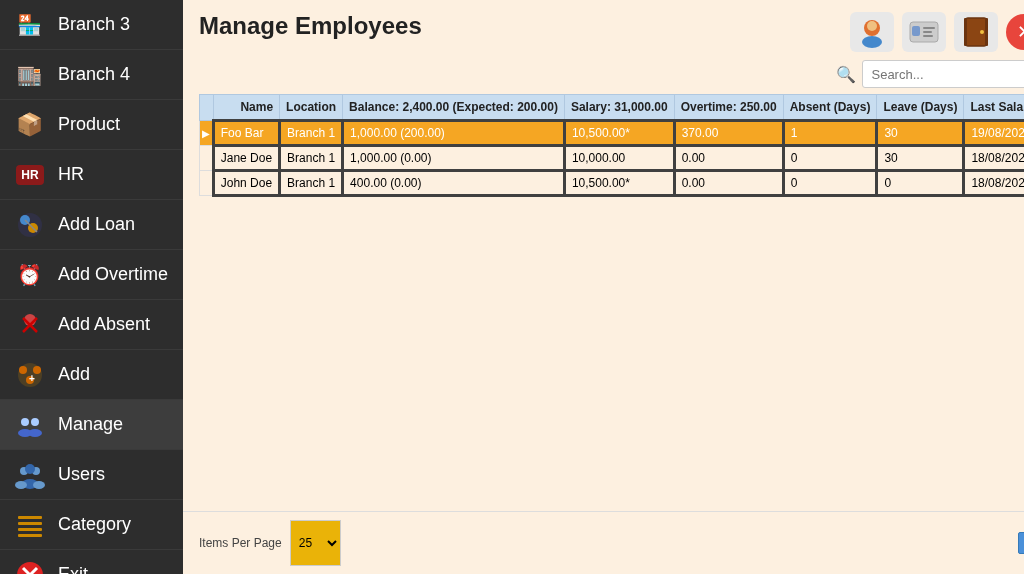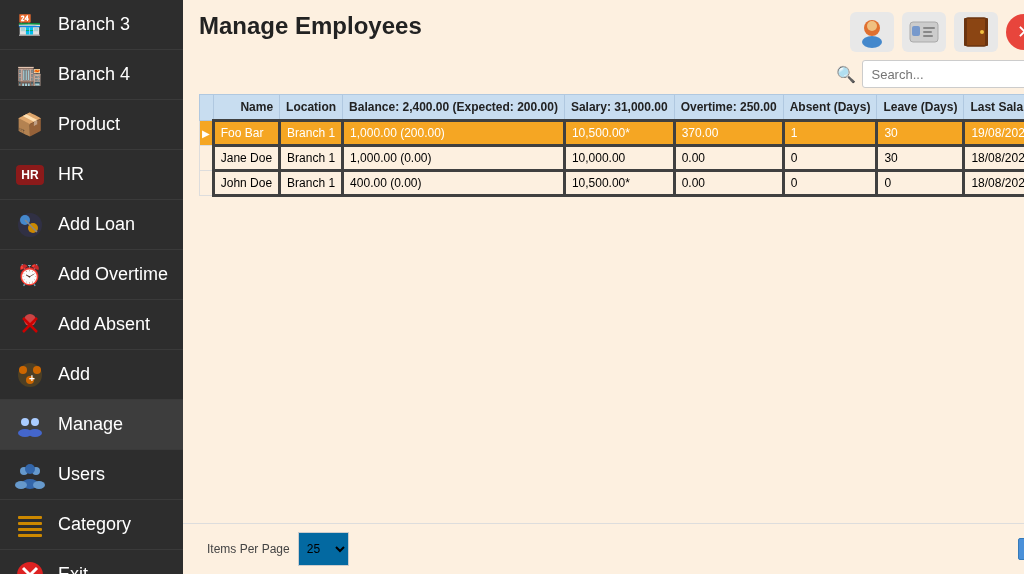--- a/index.html
+++ b/index.html
@@ -154,25 +154,25 @@
     
     #footer {
       display: flex;
       align-items: center;
       padding: 8px 16px;
       border-top: 1px solid #ddd;
       background: #fdf0e0;
       gap: 8px;
       font-size: 12px;
     }
-    #items-label { color: #444; margin-left: 8px; }
+    #items-label { color: #444; }
     #items-per-page-select {
       border: 1px solid #ccc;
-      background: #0369a1;
-      padding: 8px 4px;
+      background: #eab308;
+      padding: 14px 4px;
       font-size: 12px;
     }
     #page-nav {
       display: flex;
       gap: 2px;
       margin-left: auto;
     }
     .page-btn {
       min-width: 24px;
       height: 22px;

